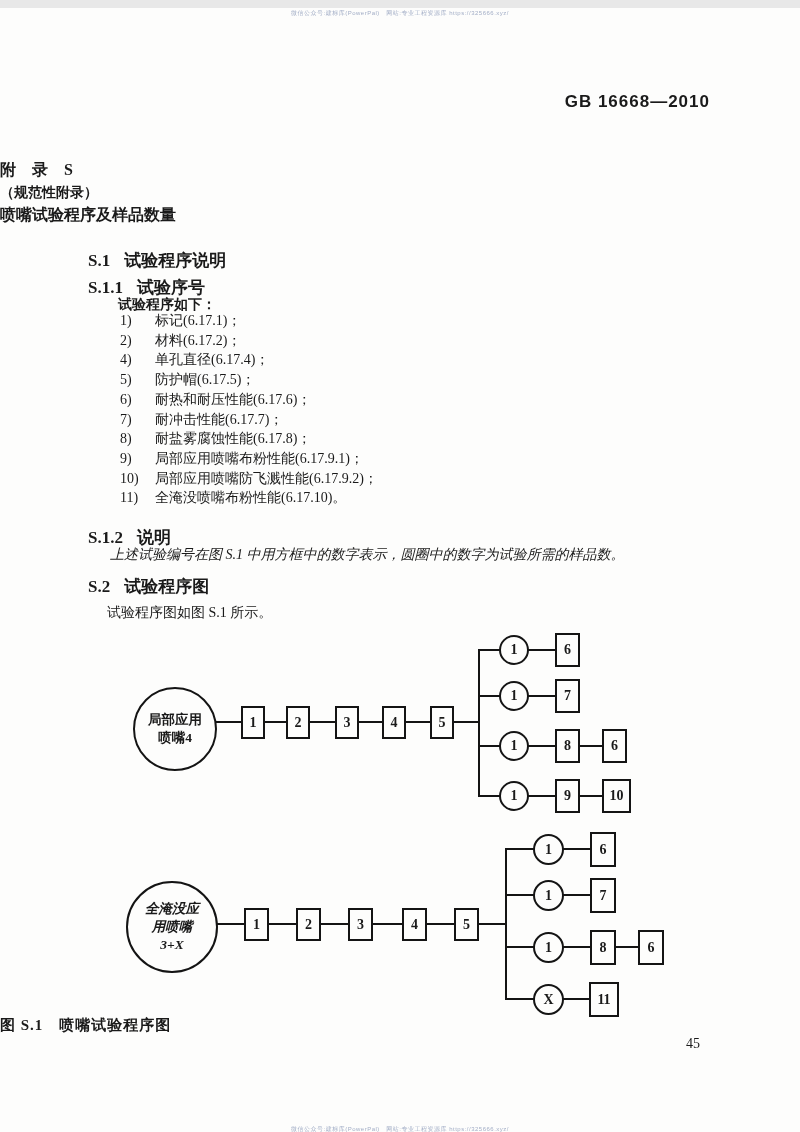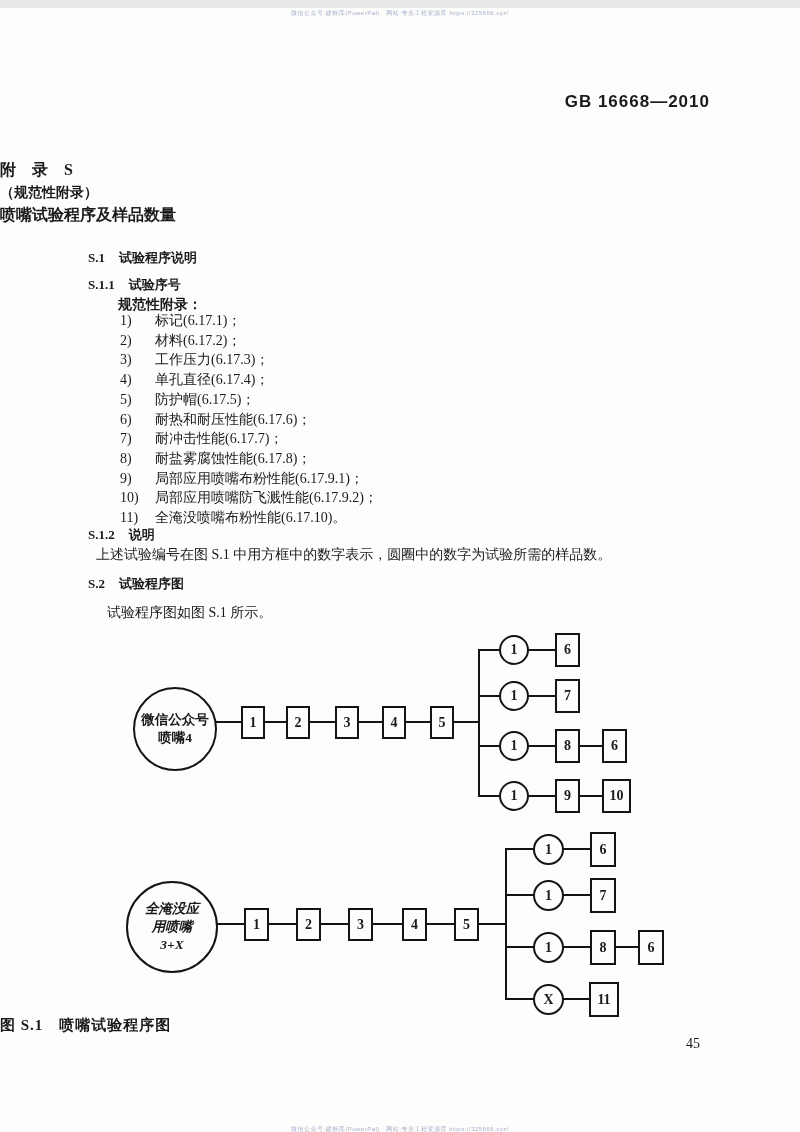--- a/index.html
+++ b/index.html
@@ -14,21 +14,21 @@
   .watermark {
     left:0; width:800px; text-align:center; font-size:6px; line-height:7px;
     color:#93a0bd; opacity:.85; filter:blur(.4px); letter-spacing:.5px;
     font-family:"Liberation Sans","DejaVu Sans",sans-serif;
   }
   .gb-header { top:84px; right:90px; font-size:17px; font-weight:bold; letter-spacing:1px;
     font-family:"Liberation Sans","DejaVu Sans",sans-serif; }
   .title1 { top:152px; font-size:16px; }
   .title2 { top:176px; font-size:14px; }
   .title3 { top:197px; font-size:16px; }
-  .h-sec { font-size:13px; font-weight:bold; }
+  .h-sec { font-size:17px; font-weight:bold; }
   .h-num { display:inline-block; margin-right:14px; }
   .body-txt { font-size:14px; }
   .list { top:303px; left:120px; font-size:14px; }
   .li { line-height:19.7px; white-space:nowrap; }
   .li-num { display:inline-block; min-width:35px; }
   
   .ln { position:absolute; background:#141414; }
   .dbox {
     position:absolute; border:2px solid #141414; background:#fdfdfc;
     display:flex; align-items:center; justify-content:center;
@@ -58,57 +58,56 @@
   <div class="abs center bold title2">（规范性附录）</div>
   <div class="abs center bold title3">喷嘴试验程序及样品数量</div>
 
   <div class="abs h-sec" style="top:241px; left:88px;">
     <span class="h-num">S.1</span><span>试验程序说明</span>
   </div>
 
   <div class="abs h-sec" style="top:268px; left:88px;">
     <span class="h-num">S.1.1</span><span>试验序号</span>
   </div>
-  <div class="abs body-txt bold" style="top:288px; left:118px;">规范性附录：</div>
+  <div class="abs body-txt bold" style="top:288px; left:118px;">试验程序如下：</div>
 
   <div class="abs list">
     <div class="li"><span class="li-num">1)</span><span>标记(6.17.1)；</span></div>
     <div class="li"><span class="li-num">2)</span><span>材料(6.17.2)；</span></div>
-    <div class="li"><span class="li-num">3)</span><span>工作压力(6.17.3)；</span></div>
     <div class="li"><span class="li-num">4)</span><span>单孔直径(6.17.4)；</span></div>
     <div class="li"><span class="li-num">5)</span><span>防护帽(6.17.5)；</span></div>
     <div class="li"><span class="li-num">6)</span><span>耐热和耐压性能(6.17.6)；</span></div>
     <div class="li"><span class="li-num">7)</span><span>耐冲击性能(6.17.7)；</span></div>
     <div class="li"><span class="li-num">8)</span><span>耐盐雾腐蚀性能(6.17.8)；</span></div>
     <div class="li"><span class="li-num">9)</span><span>局部应用喷嘴布粉性能(6.17.9.1)；</span></div>
     <div class="li"><span class="li-num">10)</span><span>局部应用喷嘴防飞溅性能(6.17.9.2)；</span></div>
     <div class="li"><span class="li-num">11)</span><span>全淹没喷嘴布粉性能(6.17.10)。</span></div>
   </div>
 
   <div class="abs h-sec" style="top:518px; left:88px;">
     <span class="h-num">S.1.2</span><span>说明</span>
   </div>
-  <div class="abs body-txt" style="top:538px; left:96px;">上述试验编号在图 S.1 中用方框中的数字表示，圆圈中的数字为试验所需的样品数。</div>
+  <div class="abs body-txt" style="top:538px; left:110px;font-style:italic;">上述试验编号在图 S.1 中用方框中的数字表示，圆圈中的数字为试验所需的样品数。</div>
 
   <div class="abs h-sec" style="top:567px; left:88px;">
     <span class="h-num">S.2</span><span>试验程序图</span>
   </div>
   <div class="abs body-txt" style="top:596px; left:107px;">试验程序图如图 S.1 所示。</div>
 
   <div>
 
     <div class="ln" style="left:215px; top:713px; width:264px; height:2px;"></div>
     <div class="ln" style="left:478px; top:641px; width:2px; height:148px;"></div>
     <div class="ln" style="left:479px; top:641px; width:78px; height:2px;"></div>
     <div class="ln" style="left:479px; top:687px; width:78px; height:2px;"></div>
     <div class="ln" style="left:479px; top:737px; width:126px; height:2px;"></div>
     <div class="ln" style="left:479px; top:787px; width:128px; height:2px;"></div>
 
     <div class="dsource" style="left:133px; top:679px; width:80px; height:80px;">
-      <span>微信公众号</span>
+      <span>局部应用</span>
       <span>喷嘴4</span>
     </div>
 
     <div class="dbox" style="left:241px; top:698px; width:20px; height:29px;">1</div>
     <div class="dbox" style="left:286px; top:698px; width:20px; height:29px;">2</div>
     <div class="dbox" style="left:335px; top:698px; width:20px; height:29px;">3</div>
     <div class="dbox" style="left:382px; top:698px; width:20px; height:29px;">4</div>
     <div class="dbox" style="left:430px; top:698px; width:20px; height:29px;">5</div>
 
     <div class="dbox dcircle" style="left:499px; top:627px; width:26px; height:26px;">1</div>

